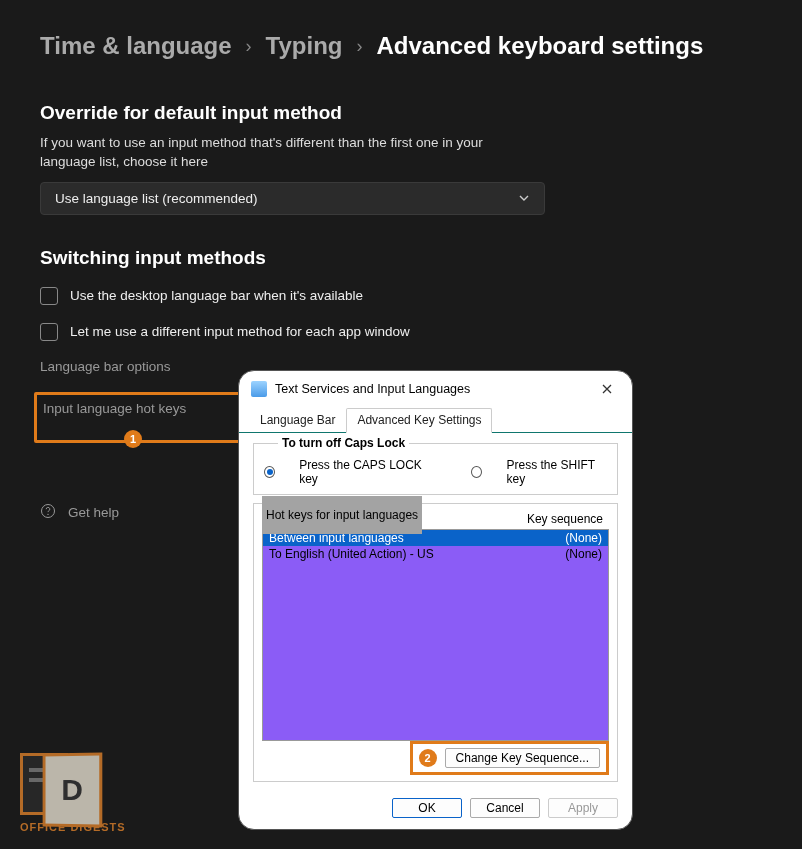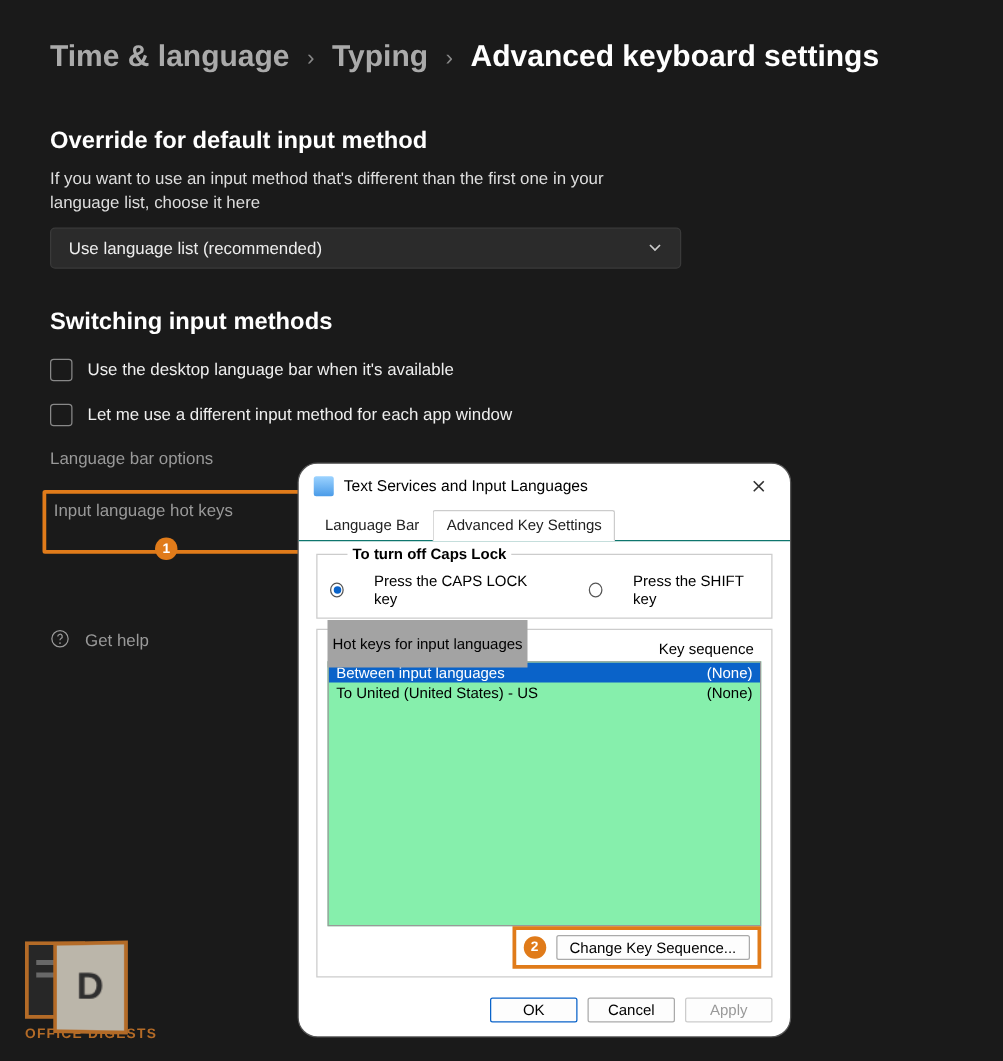--- a/index.html
+++ b/index.html
@@ -210,21 +210,21 @@
     position: absolute; top: -8px; left: 8px;
     background: #a3a3a3; padding: 12px 4px; font-size: 12px;
   }
   .list-header {
     display: flex; justify-content: space-between;
     font-size: 12px; padding: 0 6px 3px 6px;
   }
   .list {
     border: 1px solid #999;
     height: 212px;
-    background: #86efac;
+    background: #8b5cf6;
     overflow: hidden;
     font-size: 12px;
   }
   .list-row {
     display: flex; justify-content: space-between;
     padding: 1px 6px;
   }
   .list-row.sel {
     background: #0a63c9;
     color: #fff;
@@ -374,21 +374,21 @@
       <div class="list-header">
         <span>Action</span>
         <span>Key sequence</span>
       </div>
       <div class="list">
         <div class="list-row sel">
           <span>Between input languages</span>
           <span>(None)</span>
         </div>
         <div class="list-row">
-          <span>To United (United States) - US</span>
+          <span>To English (United Action) - US</span>
           <span>(None)</span>
         </div>
       </div>
 
       <div class="change-btn-wrap">
         <div class="change-highlight">
           <span class="callout-badge" style="position:static; margin-right:8px">2</span>
           <span class="win-btn" style="min-width:140px">Change Key Sequence...</span>
         </div>
       </div>

